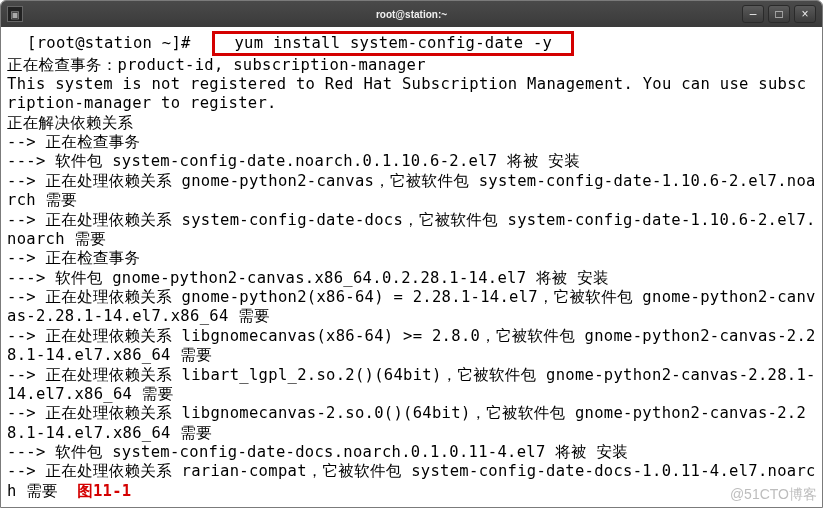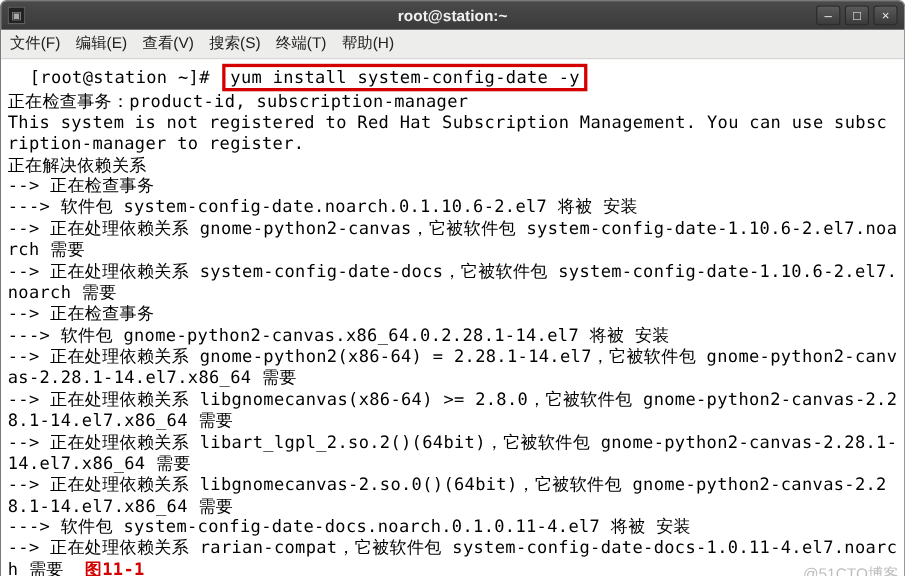--- a/index.html
+++ b/index.html
@@ -28,21 +28,21 @@
   .titlebar .app-icon {
     width: 16px; height: 16px;
     background: #222;
     border: 1px solid #666;
     margin-right: 6px;
     display: flex; align-items:center; justify-content:center;
     font-size: 10px; color:#aaa;
   }
   .titlebar .title-text {
     position: absolute; left:0; right:0; text-align:center;
-    font-size: 14px; font-weight: bold; color: #f0f0f0;
+    font-size: 10px; font-weight: bold; color: #f0f0f0;
     pointer-events: none;
   }
   .win-controls { margin-left: auto; display: flex; gap: 4px; }
   .win-btn {
     width: 22px; height: 18px;
     background: linear-gradient(#5a5a5a,#3b3b3b);
     border: 1px solid #2a2a2a;
     border-radius: 3px;
     color: #eee; font-size: 12px; line-height: 14px;
     display:flex; align-items:center; justify-content:center;
@@ -65,23 +65,23 @@
     white-space: pre-wrap;
     word-break: break-all;
     color: #000;
     background: #fff;
     letter-spacing: 0.3px;
   }
   .prompt-line { display:inline;margin-left:20px; }
   .cmd-box {
     display:inline-block;
     border: 3px solid #d40000;
-    padding: 0 4px;
+    padding: 0 19px;
     line-height: 1.2;
-    margin-left: 2px;
+    margin-left: 12px;
   }
   .fig-label {
     color: #d40000;
     font-weight: bold;
   }
   .watermark {
     position: absolute;
     right: 6px; bottom: 4px;
     color: #bdbdbd;
     font-size: 14px;
@@ -98,28 +98,20 @@
   <div class="titlebar">
     <span class="app-icon">▣</span>
     <span class="title-text">root@station:~</span>
     <div class="win-controls">
       <div class="win-btn">–</div>
       <div class="win-btn">□</div>
       <div class="win-btn">×</div>
     </div>
   </div>
 
-  <div class="menubar">
-    <span>文件(F)</span>
-    <span>编辑(E)</span>
-    <span>查看(V)</span>
-    <span>搜索(S)</span>
-    <span>终端(T)</span>
-    <span>帮助(H)</span>
-  </div>
 
   <div class="terminal"><span class="prompt-line">[root@station ~]#</span> <span class="cmd-box">yum install system-config-date -y</span>
 <span>正在检查事务：product-id, subscription-manager</span>
 <span>This system is not registered to Red Hat Subscription Management. You can use subscription-manager to register.</span>
 <span>正在解决依赖关系</span>
 <span>--&gt; 正在检查事务</span>
 <span>---&gt; 软件包 system-config-date.noarch.0.1.10.6-2.el7 将被 安装</span>
 <span>--&gt; 正在处理依赖关系 gnome-python2-canvas，它被软件包 system-config-date-1.10.6-2.el7.noarch 需要</span>
 <span>--&gt; 正在处理依赖关系 system-config-date-docs，它被软件包 system-config-date-1.10.6-2.el7.noarch 需要</span>
 <span>--&gt; 正在检查事务</span>

